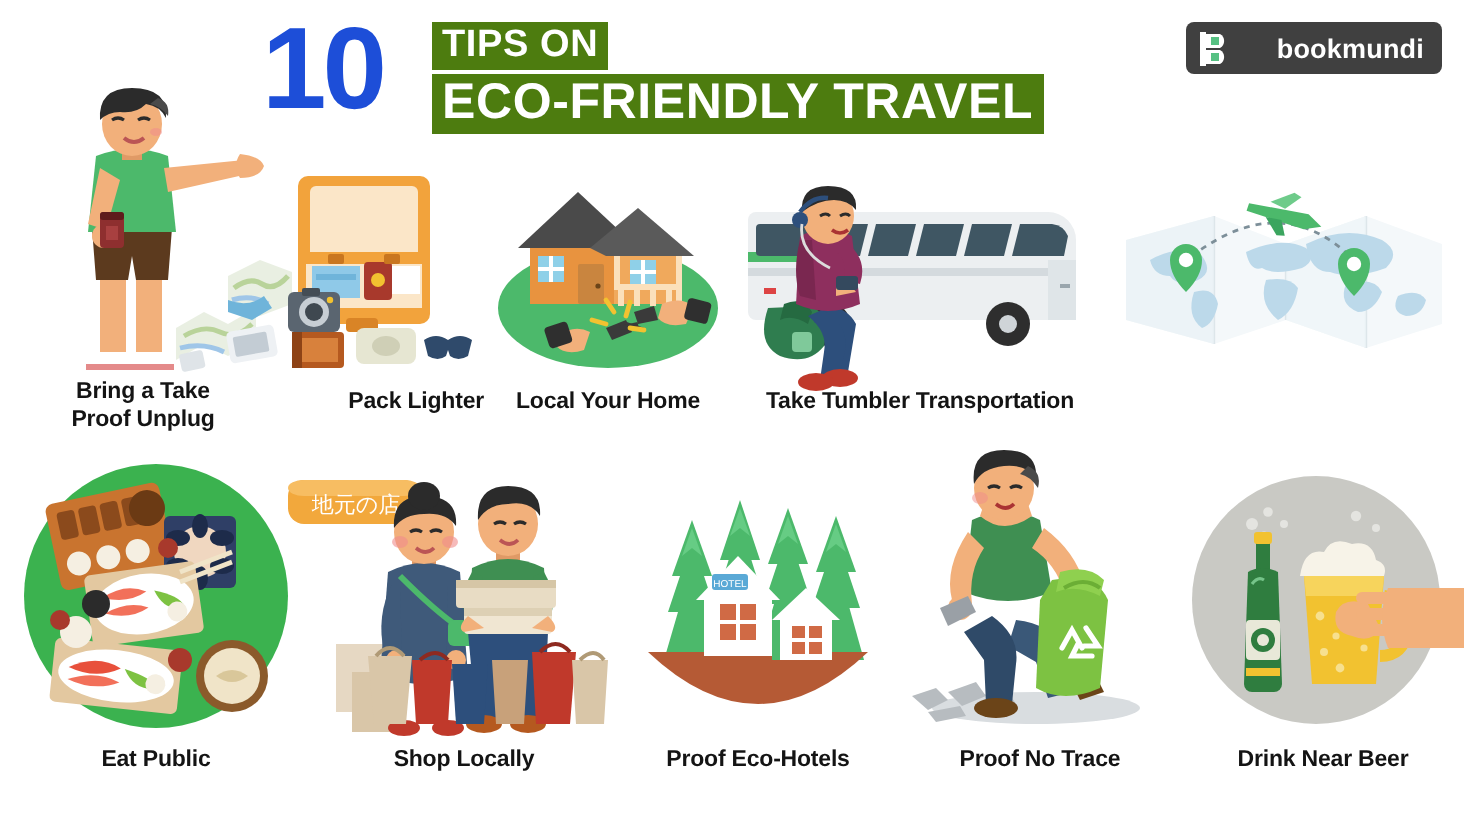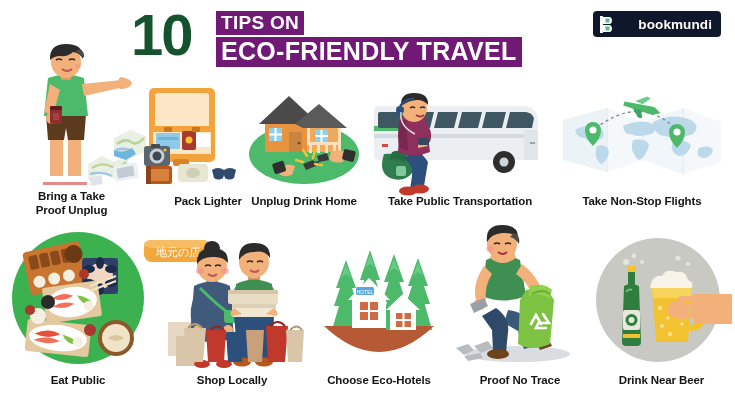--- a/index.html
+++ b/index.html
@@ -6,35 +6,35 @@
   body{
     width:735px;height:412px;background:#ffffff;overflow:hidden;
     font-family:"Liberation Sans",sans-serif;position:relative;
   }
   .canvas{position:relative;width:735px;height:412px;}
 
   
   .header{position:absolute;left:0;top:0;width:735px;height:72px;}
   .big-num{
     position:absolute;left:131px;top:6px;
-    font-size:58px;font-weight:bold;color:#14532d;
+    font-size:58px;font-weight:bold;color:#1d4ed8;
     letter-spacing:-2px;line-height:58px;
   }
   .title-lines{position:absolute;left:216px;top:11px;}
   .tline{
-    display:inline-block;background:#701a75;color:#ffffff;
+    display:inline-block;background:#4d7c0f;color:#ffffff;
     font-weight:bold;letter-spacing:.3px;
     padding:1px 5px 2px 5px;white-space:nowrap;
   }
   .tline1{font-size:19px;line-height:21px;}
   .tline2{font-size:25px;line-height:27px;margin-top:2px;}
 
   .logo{
     position:absolute;right:14px;top:11px;
-    background:#0f172a;border-radius:4px;
+    background:#404040;border-radius:4px;
     height:26px;display:flex;align-items:center;gap:23px;
     padding:0 9px 0 7px;
   }
   .logo-mark{
     width:15px;height:17px;position:relative;flex:0 0 auto;
   }
   .logo-text{
     color:#ffffff;font-size:13.5px;font-weight:bold;letter-spacing:.1px;
   }
 
@@ -227,21 +227,21 @@
             <rect x="100" y="68" width="12" height="11" rx="2" fill="#2f2f2f" transform="rotate(14 106 73)"></rect>
             <g stroke="#f2c230" stroke-width="2.4" stroke-linecap="round">
               <path d="M64 74 l-4 -6"></path>
                 <path d="M70 76 l2 -7"></path>
                 <path d="M60 80 l-7 -2"></path>
                 <path d="M72 82 l7 1"></path>
             </g>
           </g>
         </svg>
       </div>
-      <div class="caption" style="top:155px;">Unplug Drink Home</div>
+      <div class="caption" style="top:155px;">Local Your Home</div>
     </div>
 
     <div class="cell" style="left:370px;width:180px;">
       <div class="art" style="top:42px;height:105px;">
         <svg width="180" height="105" viewBox="0 0 180 105">
 
           <path d="M8 24 h146 a14 14 0 0 1 14 14 v40 H8 a4 4 0 0 1 -4 -4 V28 a4 4 0 0 1 4 -4 z" fill="#eceff1"></path>
           <rect x="4" y="52" width="164" height="4" fill="#d4dade"></rect>
           <rect x="4" y="44" width="40" height="5" fill="#4cb96b"></rect>
 
@@ -286,21 +286,21 @@
             <path d="M7 10 q-1 -13 13 -13 q15 0 14 12 q-4 -5 -11 -5 q-8 0 -16 6 z" fill="#2b2b2b"></path>
             <circle cx="6" cy="14" r="4" fill="#2d4f7c"></circle>
             <path d="M6 10 q6 -8 14 -7" stroke="#2d4f7c" stroke-width="2.2" fill="none"></path>
             <path d="M7 16 q-2 14 14 22" stroke="#dcdcdc" stroke-width="1.4" fill="none"></path>
             <path d="M16 12 q3 -2 5 0" stroke="#2b2b2b" stroke-width="1.5" fill="none"></path>
             <path d="M26 12 q3 -2 5 0" stroke="#2b2b2b" stroke-width="1.5" fill="none"></path>
             <path d="M22 19 q4 3 8 0" stroke="#a33" stroke-width="1.8" fill="none"></path>
           </g>
         </svg>
       </div>
-      <div class="caption" style="top:155px;">Take Public Transportation</div>
+      <div class="caption" style="top:155px;">Take Tumbler Transportation</div>
     </div>
 
     <div class="cell" style="left:553px;width:178px;">
       <div class="art" style="top:46px;height:100px;">
         <svg width="178" height="100" viewBox="0 0 178 100">
 
           <path d="M10 34 L54 22 L90 36 L130 22 L168 36 L168 76 L130 88 L90 74 L54 86 L10 74 Z" fill="#f4f8fa"></path>
           <path d="M54 22 L54 86" stroke="#dde6ea" stroke-width="1.2"></path>
           <path d="M90 36 L90 74" stroke="#dde6ea" stroke-width="1.2"></path>
           <path d="M130 22 L130 88" stroke="#dde6ea" stroke-width="1.2"></path>
@@ -328,21 +328,20 @@
           <g transform="translate(32,36)">
             <path d="M8 0 a8 8 0 0 1 8 8 q0 8 -8 16 q-8 -8 -8 -16 a8 8 0 0 1 8 -8 z" fill="#4cb96b"></path>
             <circle cx="8" cy="8" r="3.6" fill="#ffffff"></circle>
           </g>
           <g transform="translate(116,38)">
             <path d="M8 0 a8 8 0 0 1 8 8 q0 8 -8 16 q-8 -8 -8 -16 a8 8 0 0 1 8 -8 z" fill="#4cb96b"></path>
             <circle cx="8" cy="8" r="3.6" fill="#ffffff"></circle>
           </g>
         </svg>
       </div>
-      <div class="caption" style="top:155px;">Take Non-Stop Flights</div>
     </div>
   </div>
 
   <div class="row row2">
 
     <div class="cell" style="left:4px;width:148px;">
       <div class="art" style="top:8px;height:140px;">
         <svg width="148" height="140" viewBox="0 0 148 140">
           <circle cx="74" cy="68" r="66" fill="#3bb24f"></circle>
 
@@ -529,21 +528,21 @@
           <g>
             <rect x="82" y="74" width="26" height="22" fill="#ffffff"></rect>
             <path d="M78 76 L95 60 L112 76 Z" fill="#ffffff"></path>
             <rect x="88" y="79" width="15" height="14" fill="#d06a45"></rect>
             <rect x="94.5" y="79" width="2" height="14" fill="#ffffff"></rect>
             <rect x="88" y="85" width="15" height="2" fill="#ffffff"></rect>
           </g>
           <rect x="78" y="76" width="4" height="20" fill="#4cb96b"></rect>
         </svg>
       </div>
-      <div class="caption" style="top:152px;">Choose Eco-Hotels</div>
+      <div class="caption" style="top:152px;">Proof Eco-Hotels</div>
     </div>
 
     <div class="cell" style="left:452px;width:136px;">
       <div class="art" style="top:2px;height:146px;">
         <svg width="136" height="146" viewBox="0 0 136 146">
 
           <ellipse cx="66" cy="130" rx="52" ry="8" fill="#d9dde0"></ellipse>
 
           <g fill="#b7bcc0">
             <path d="M4 124 l12 -4 6 6 -10 5 z"></path>

